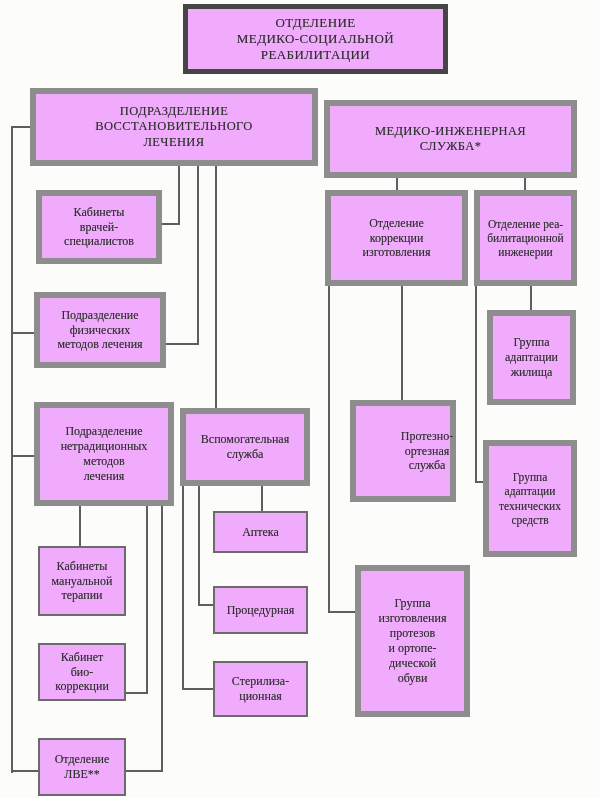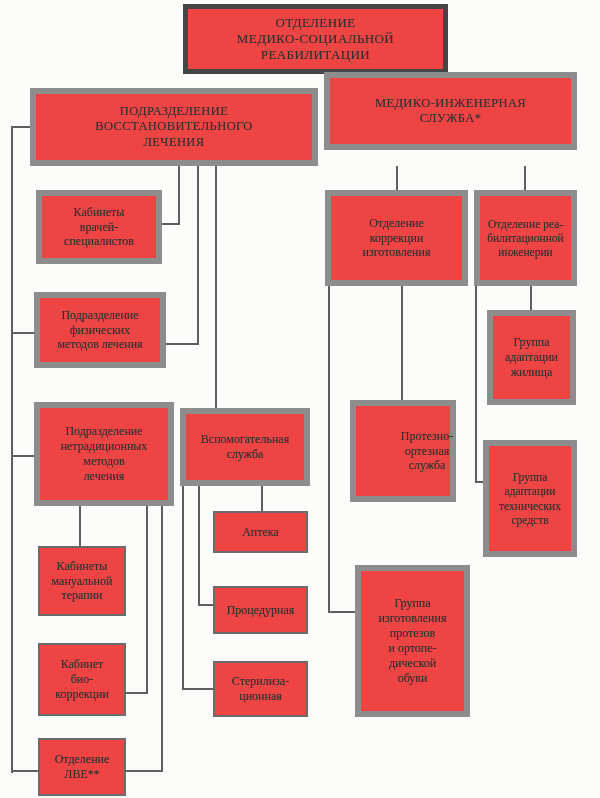--- a/index.html
+++ b/index.html
@@ -9,21 +9,21 @@
     font-family:"Liberation Serif","DejaVu Serif",serif;
     color:#30302f;
   }
   .stage{
     position:relative;width:600px;height:798px;
     background:#fcfcfa;
   }
   .node{
     position:absolute;
     box-sizing:border-box;
-    background:#ef4444;
+    background:#f0abfc;
     display:flex;flex-direction:column;
     align-items:center;justify-content:center;
     text-align:center;
     line-height:1.24;
     text-shadow:0 0 0.6px rgba(70,70,70,0.55);
   }
   .node.thick{border:6px solid #8d8d8d;}
   .node.dark{border:5px solid #454545;}
   .node.thin{border:2px solid #6b6b6b;}
   .node .ln{white-space:nowrap;}
@@ -68,21 +68,21 @@
     <div class="node dark caps" style="left: 183px; top: 4px; width: 265px; height: 70px; font-size: 13px;">
       <div class="ln">ОТДЕЛЕНИЕ</div>
       <div class="ln">МЕДИКО-СОЦИАЛЬНОЙ</div>
       <div class="ln">РЕАБИЛИТАЦИИ</div>
     </div>
     <div class="node thick caps" style="left: 30px; top: 88px; width: 288px; height: 78px; font-size: 12.5px;">
       <div class="ln">ПОДРАЗДЕЛЕНИЕ</div>
       <div class="ln">ВОССТАНОВИТЕЛЬНОГО</div>
       <div class="ln">ЛЕЧЕНИЯ</div>
     </div>
-    <div class="node thick caps" style="left: 324px; top: 72px; width: 253px; height: 78px; font-size: 12.5px;">
+    <div class="node thick caps" style="left: 324px; top: 100px; width: 253px; height: 78px; font-size: 12.5px;">
       <div class="ln">МЕДИКО-ИНЖЕНЕРНАЯ</div>
       <div class="ln">СЛУЖБА*</div>
     </div>
     <div class="node thick" style="left: 36px; top: 190px; width: 126px; height: 74px; font-size: 12px;">
       <div class="ln">Кабинеты</div>
       <div class="ln">врачей-</div>
       <div class="ln">специалистов</div>
     </div>
     <div class="node thick" style="left: 34px; top: 292px; width: 132px; height: 76px; font-size: 12px;">
       <div class="ln">Подразделение</div>
@@ -93,21 +93,21 @@
       <div class="ln">Подразделение</div>
       <div class="ln">нетрадиционных</div>
       <div class="ln">методов</div>
       <div class="ln">лечения</div>
     </div>
     <div class="node thin" style="left: 38px; top: 546px; width: 88px; height: 70px; font-size: 12px;">
       <div class="ln">Кабинеты</div>
       <div class="ln">мануальной</div>
       <div class="ln">терапии</div>
     </div>
-    <div class="node thin" style="left: 38px; top: 643px; width: 88px; height: 73px; font-size: 12px;">
+    <div class="node thin" style="left: 38px; top: 643px; width: 88px; height: 58px; font-size: 12px;">
       <div class="ln">Кабинет</div>
       <div class="ln">био-</div>
       <div class="ln">коррекции</div>
     </div>
     <div class="node thin" style="left: 38px; top: 738px; width: 88px; height: 58px; font-size: 12px;">
       <div class="ln">Отделение</div>
       <div class="ln">ЛВЕ**</div>
     </div>
     <div class="node thick" style="left: 180px; top: 408px; width: 130px; height: 78px; font-size: 12px;">
       <div class="ln">Вспомогательная</div>

